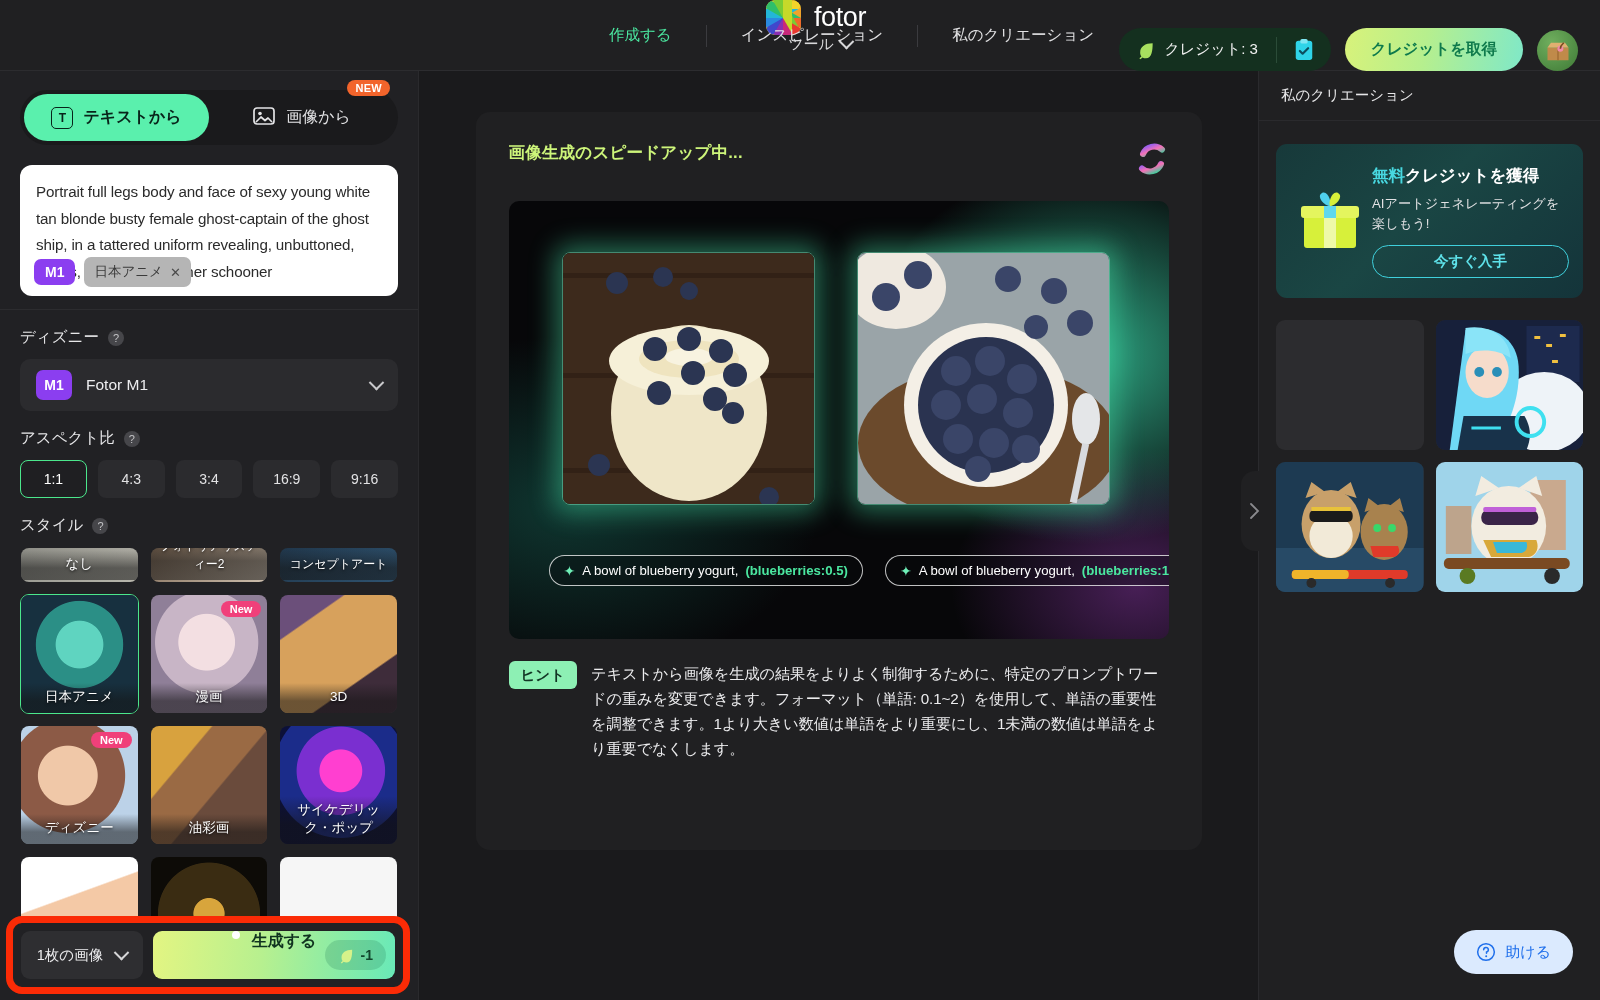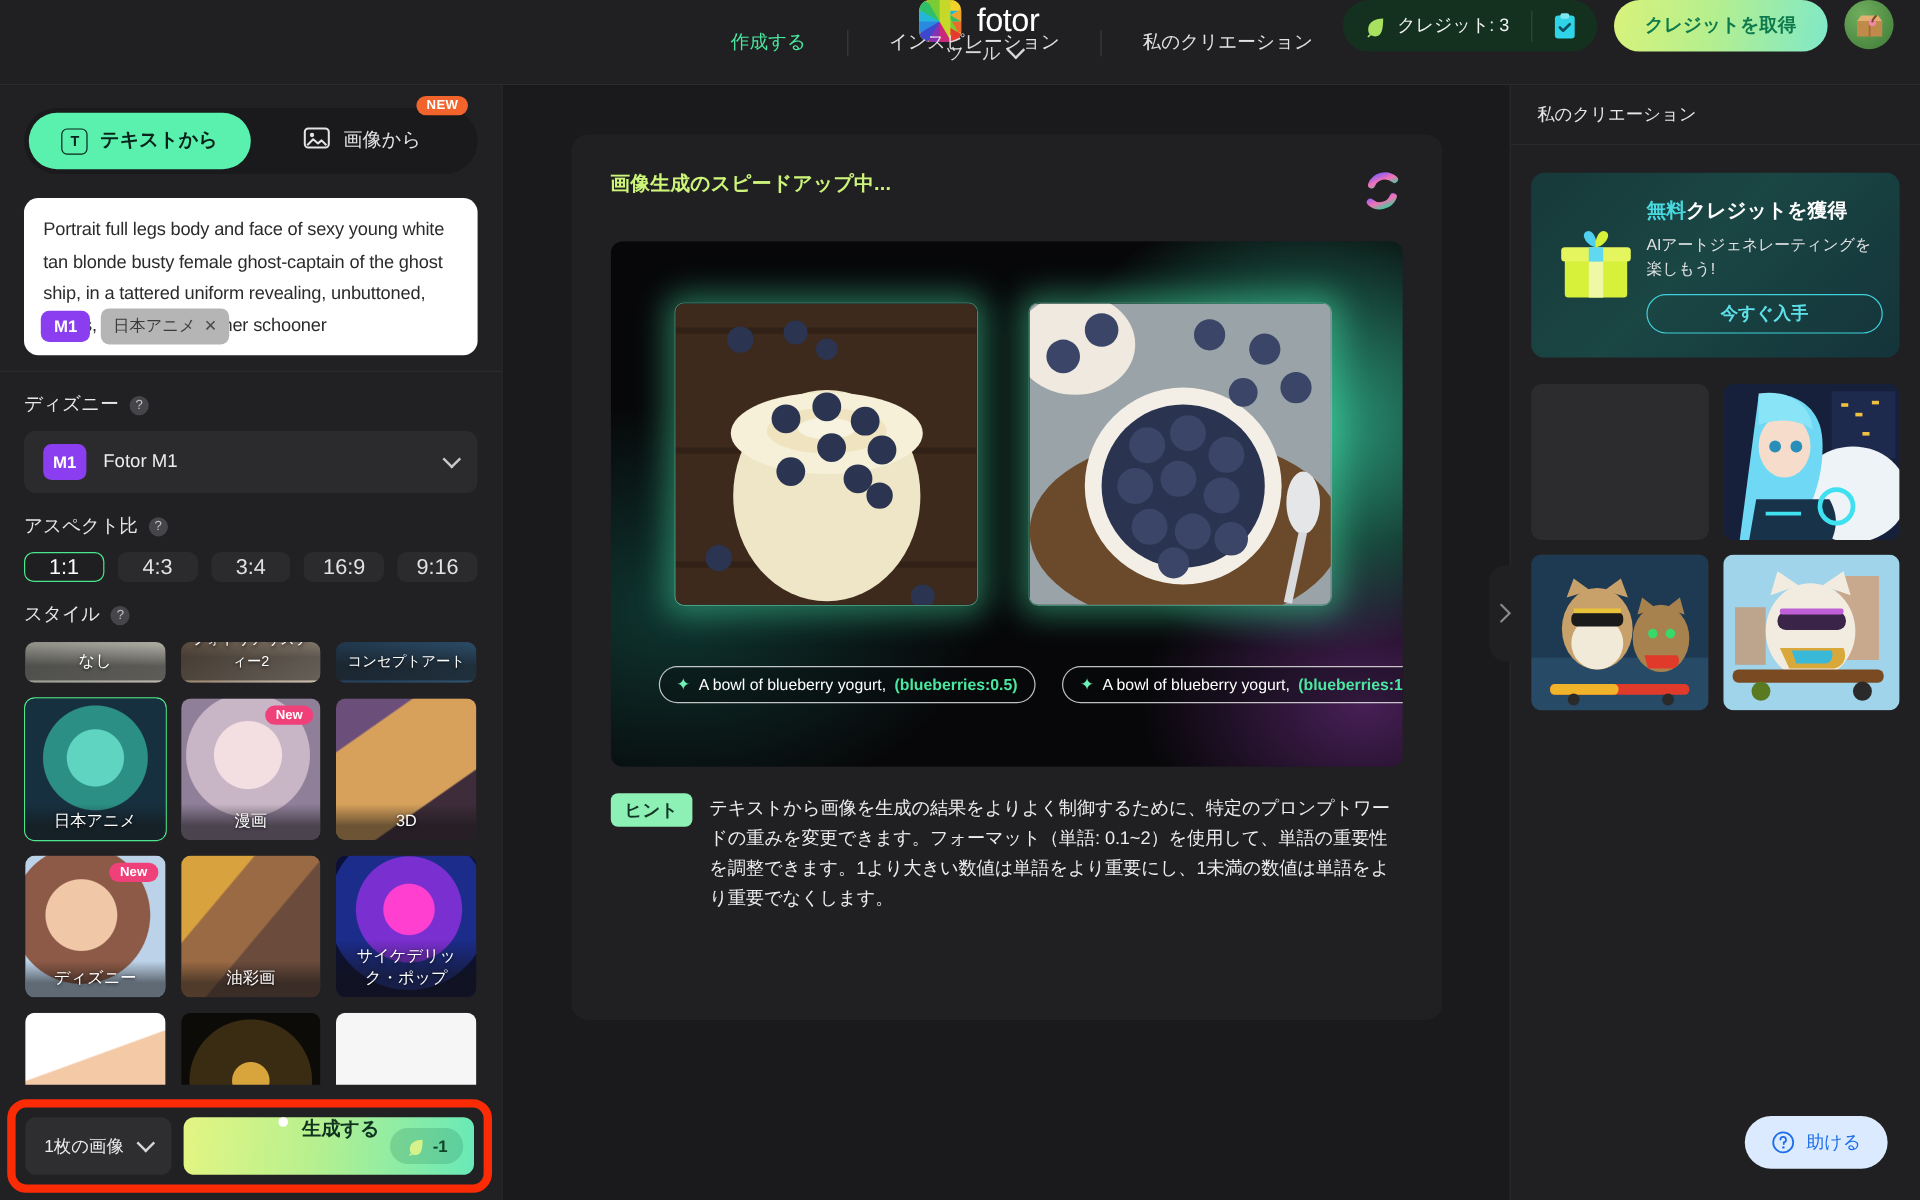--- a/index.html
+++ b/index.html
@@ -35,21 +35,21 @@
 
   .nav-center {
     position: absolute; left: 575px; top: 0; height: 71px;
     display: flex; align-items: center; gap: 0; justify-content: flex-end;
   }
   .nav-item { font-size: 15.5px; color: #e2e2e4; padding: 0 34px; cursor: pointer; white-space: nowrap; }
   .nav-item.active { color: #4be7a0; }
   .nav-div { width: 1px; height: 22px; background: #3b3b3f; }
 
   .header-right { position: absolute; right: 22px; top: 0; height: 71px;
-      display: flex; align-items: flex-start; gap: 14px; }
+      display: flex; align-items: flex-end; gap: 14px; }
   .credit-pill {
     display: flex; align-items: center; height: 43px; background: #14301f;
     border-radius: 22px; overflow: hidden;
   }
   .credit-left { display: flex; align-items: center; gap: 8px; padding: 0 18px 0 17px; height: 100%; }
   .credit-text { color: #f2f2f2; font-size: 15px; white-space: nowrap; }
   .credit-sep { width: 1px; height: 26px; background: #2b4c38; }
   .credit-right { padding: 0 16px; display: flex; align-items: center; }
   .get-credit-btn {
     height: 43px; padding: 0 26px; border-radius: 22px; border: none; cursor: pointer;
@@ -130,22 +130,22 @@
     margin: 11px 20px 0 20px; height: 52px; background: #2b2b2e; border-radius: 10px;
     display: flex; align-items: center; padding: 0 16px; gap: 14px; cursor: pointer;
   }
   .model-badge {
     width: 36px; height: 30px; border-radius: 7px; background: #8b3ef0; color: #fff;
     font-size: 14px; font-weight: 700; display: flex; align-items: center; justify-content: center;
   }
   .model-name { color: #ededef; font-size: 15.5px; flex: 1; }
   .ratio-row { margin: 11px 20px 0 20px; display: flex; gap: 11px; }
   .ratio-btn {
-    flex: 1; height: 25px; border-radius: 8px; background: #2b2b2e; color: #e2e2e4;
-    font-size: 18px; display: flex; align-items: center; justify-content: center; cursor: pointer;
+    flex: 1; height: 38px; border-radius: 8px; background: #2b2b2e; color: #e2e2e4;
+    font-size: 14px; display: flex; align-items: center; justify-content: center; cursor: pointer;
     border: 1.5px solid transparent;
   }
   .ratio-btn.active { background: #1f1f22; border-color: #4be78c; color: #fff; }
 
   .style-grid {
     margin: 11px 20px 0 20px; display: grid; grid-template-columns: repeat(3, 1fr);
     gap: 11px; height: 370px; overflow: hidden;
   }
   .style-card {
     border-radius: 9px; overflow: hidden; position: relative; cursor: pointer; height: 120px;

